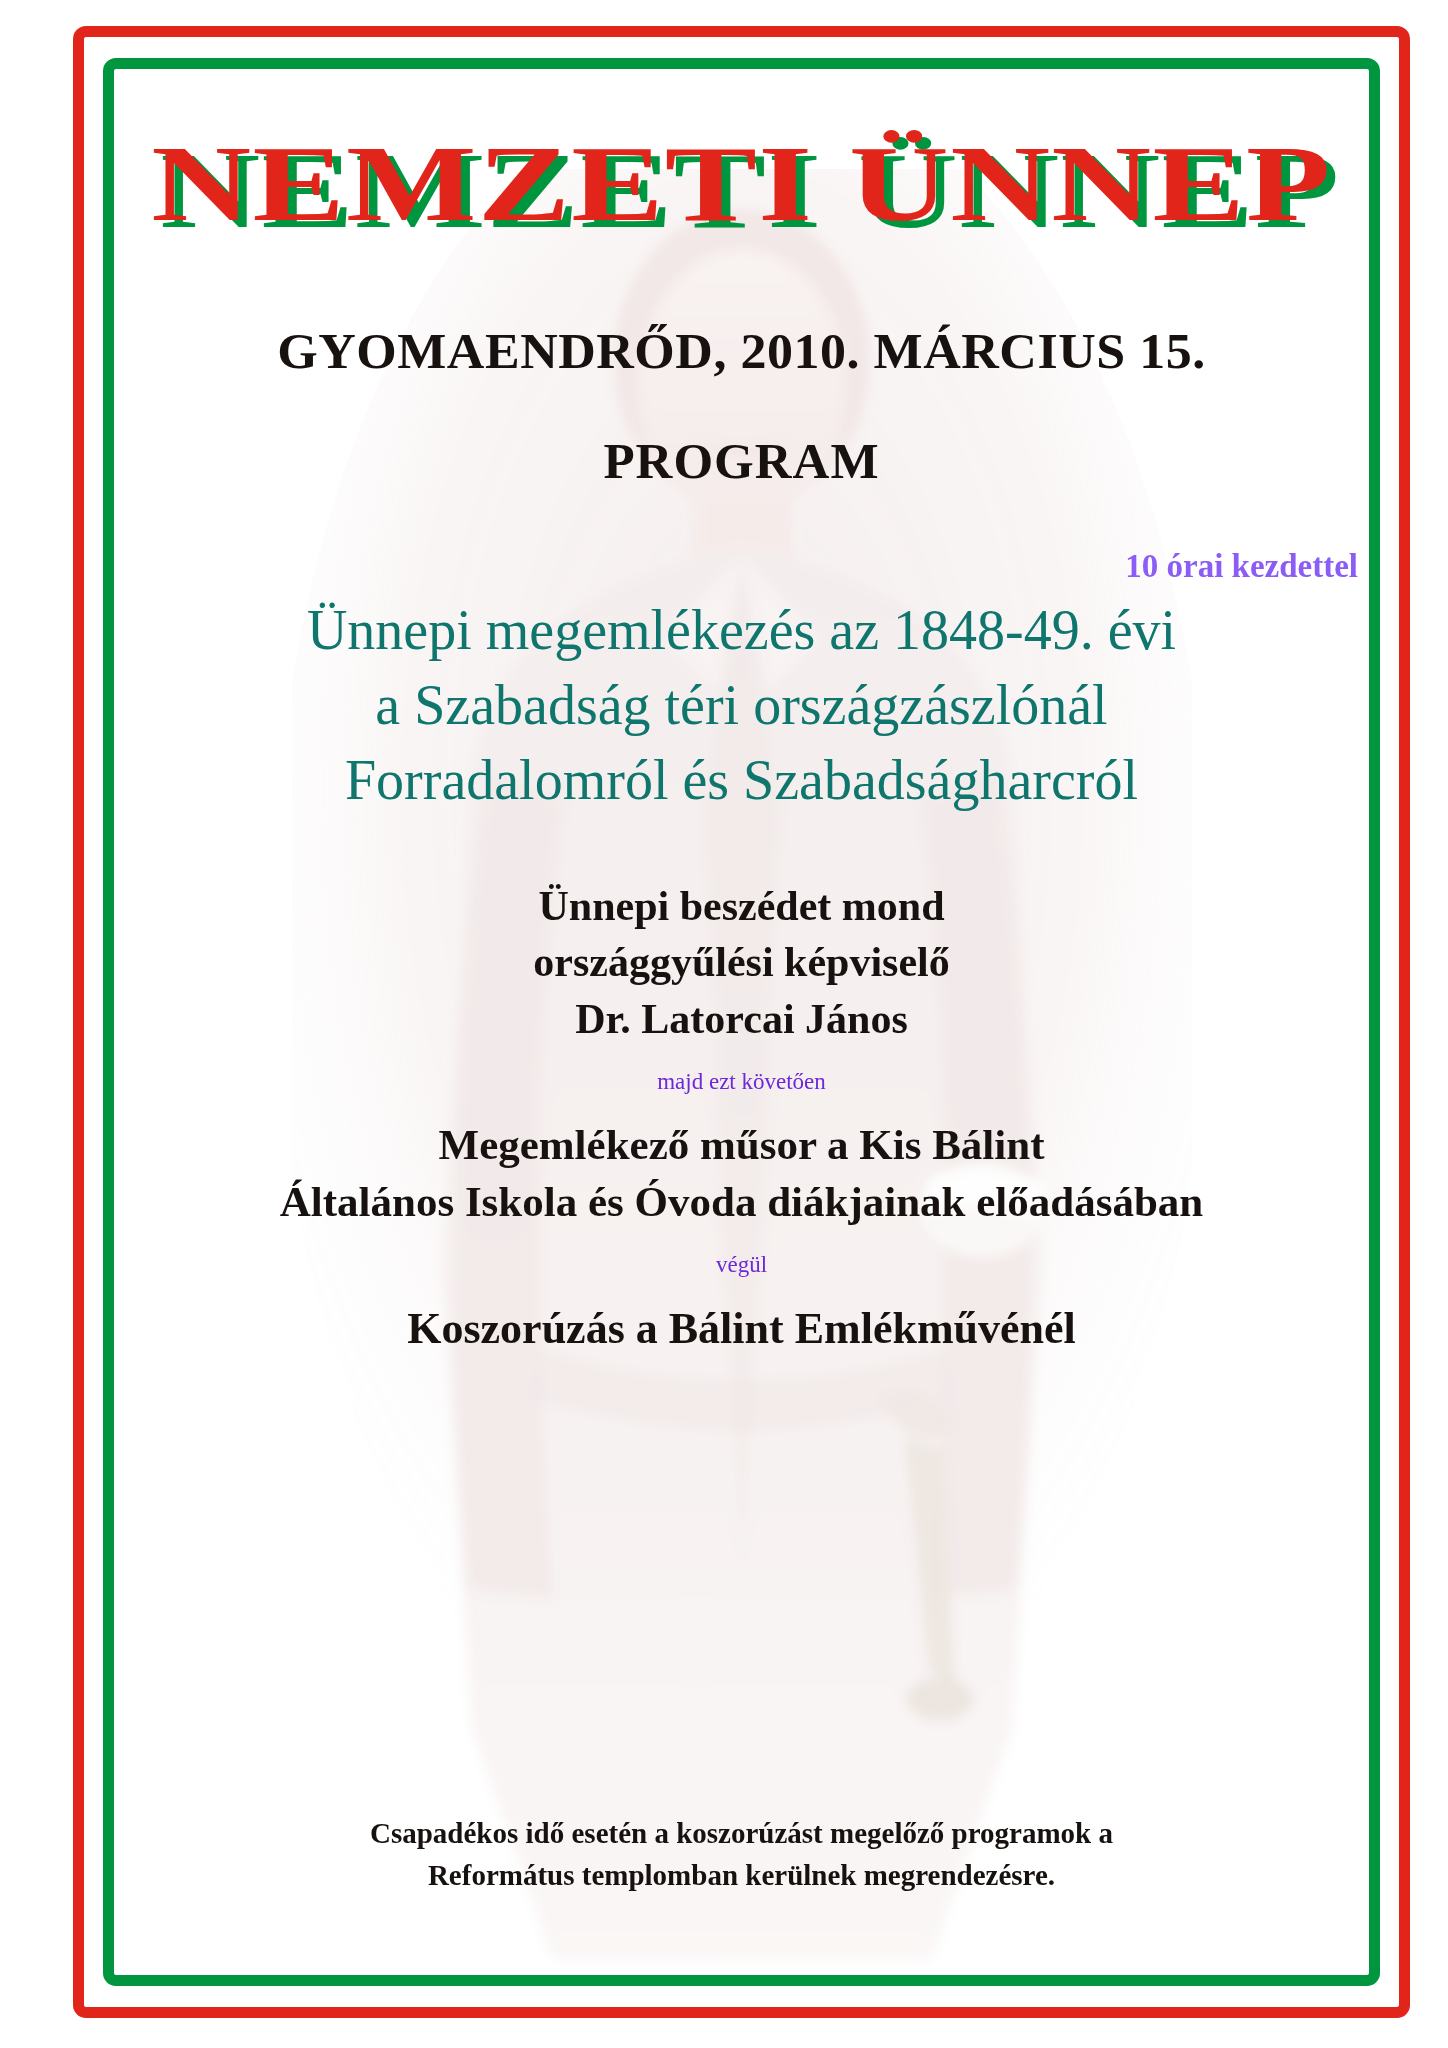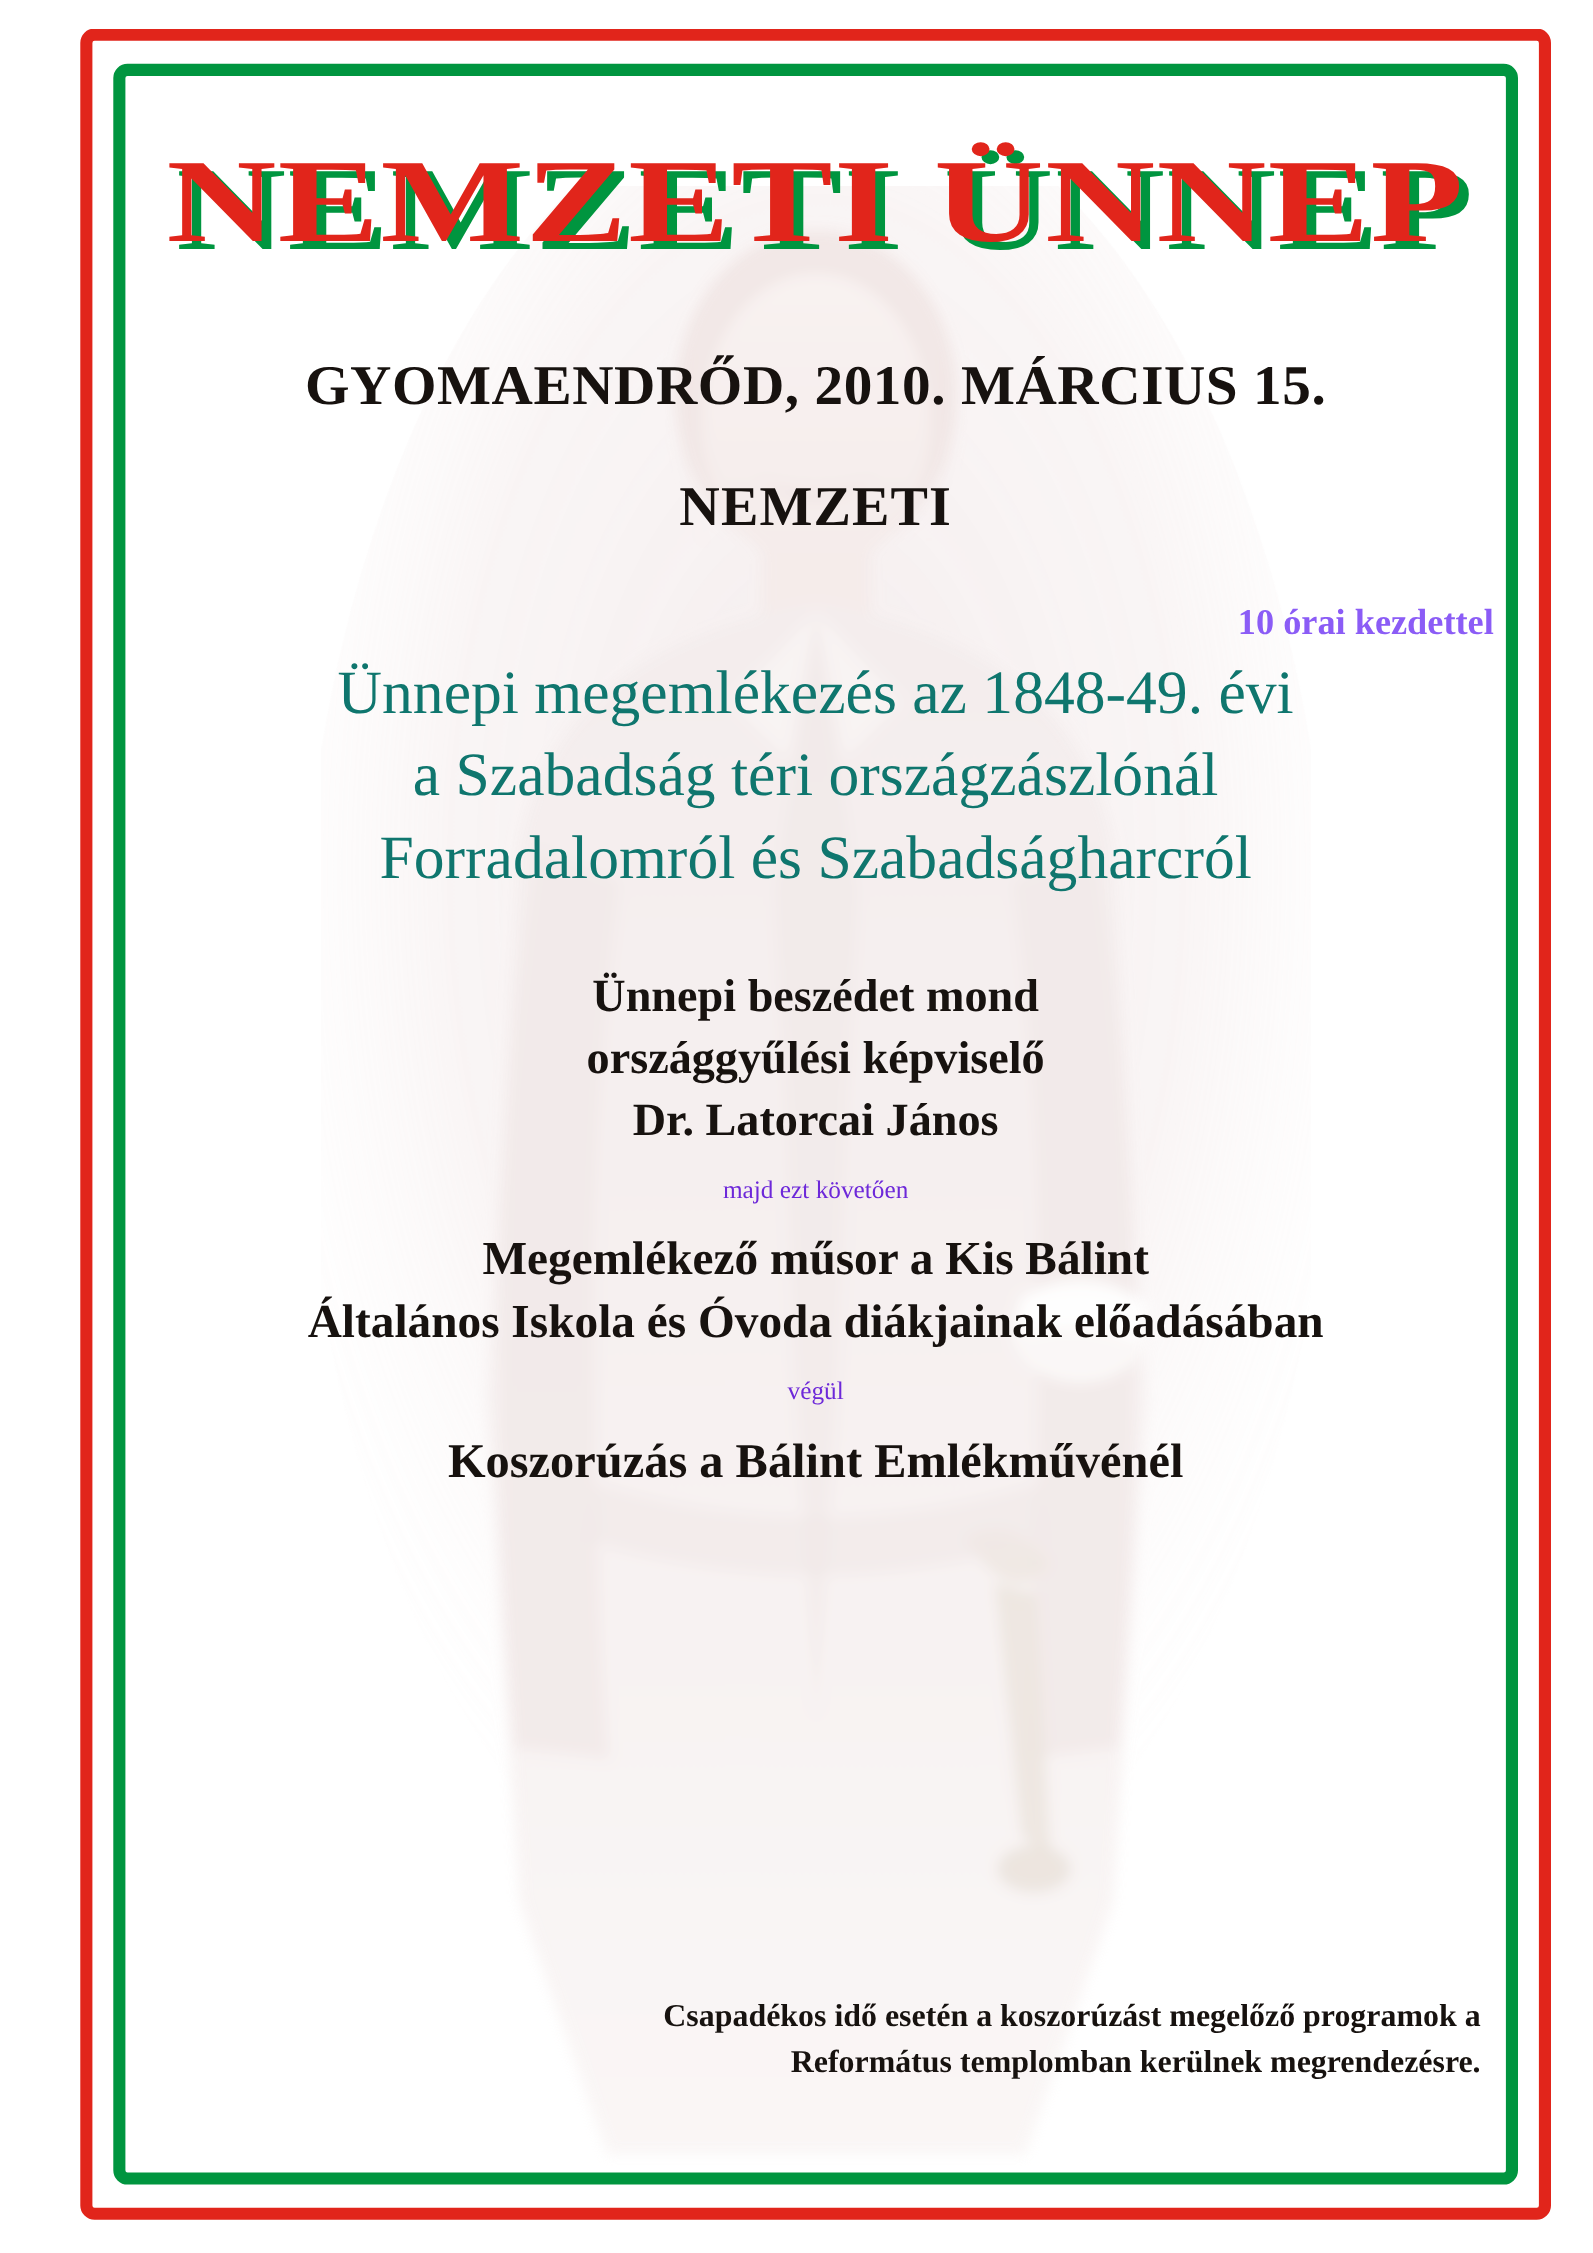--- a/index.html
+++ b/index.html
@@ -110,23 +110,23 @@
   }
 
   .grp-program { margin-top:22px; }
   .grp-program .line { font-size:43px; font-weight:bold; color:#17120f; line-height:1.32; white-space:nowrap;}
 
   .grp-wreath { margin-top:22px; }
   .grp-wreath .line { font-size:44px; font-weight:bold; color:#17120f; line-height:1.32; white-space:nowrap;}
 
   .footer {
     position:absolute;
-    left:0; right:12px;
+    left:0; right:0;
     bottom:72px;
-    text-align:right;
+    text-align:center;
   }
   .footer .line {
     font-size:29px;
     font-weight:bold;
     color:#17120f;
     line-height:1.45;
     white-space:nowrap;
   }
 </style>
 </head>
@@ -209,21 +209,21 @@
   <div class="frame-red"></div>
 
   <div class="frame-green"></div>
 
   <div class="content">
 
     <div class="title">NEMZETI ÜNNEP</div>
 
     <div class="place-date">GYOMAENDRŐD, 2010. MÁRCIUS 15.</div>
 
-    <div class="program-head">NEMZETI</div>
+    <div class="program-head">PROGRAM</div>
 
     <div class="start-time">10 órai kezdettel</div>
 
     <div class="grp-commemoration">
       <div class="line">Ünnepi megemlékezés az 1848-49. évi</div>
       <div class="line">a Szabadság téri országzászlónál</div>
       <div class="line">Forradalomról és Szabadságharcról</div>
     </div>
 
     <div class="grp-speech">

